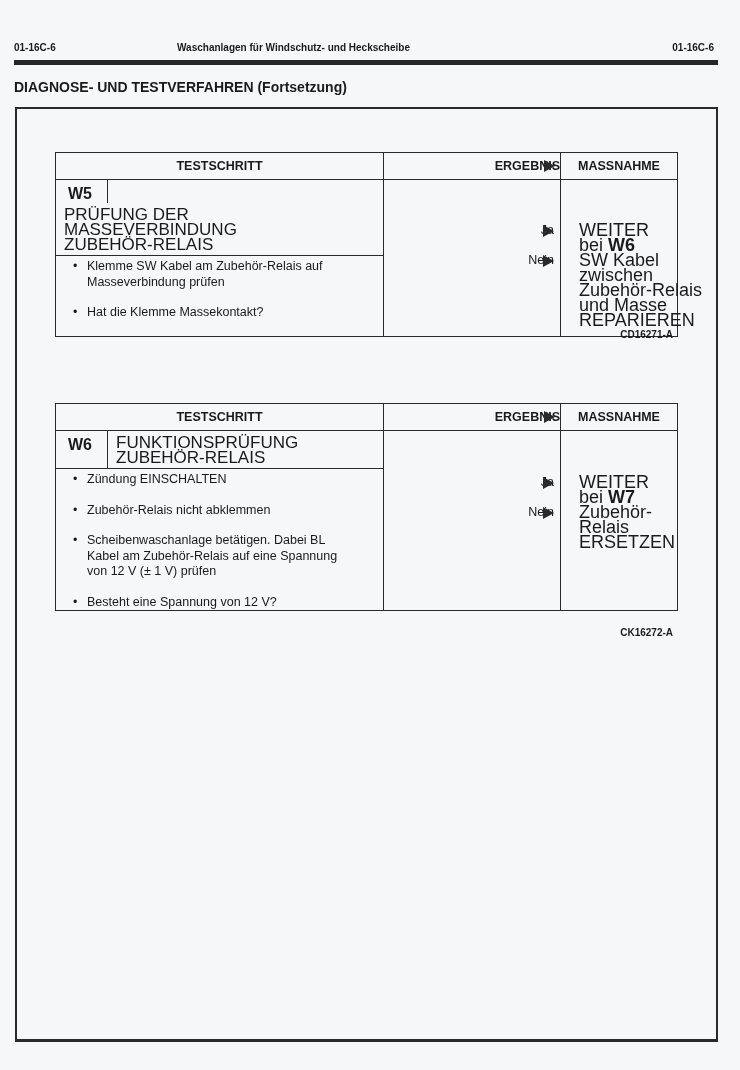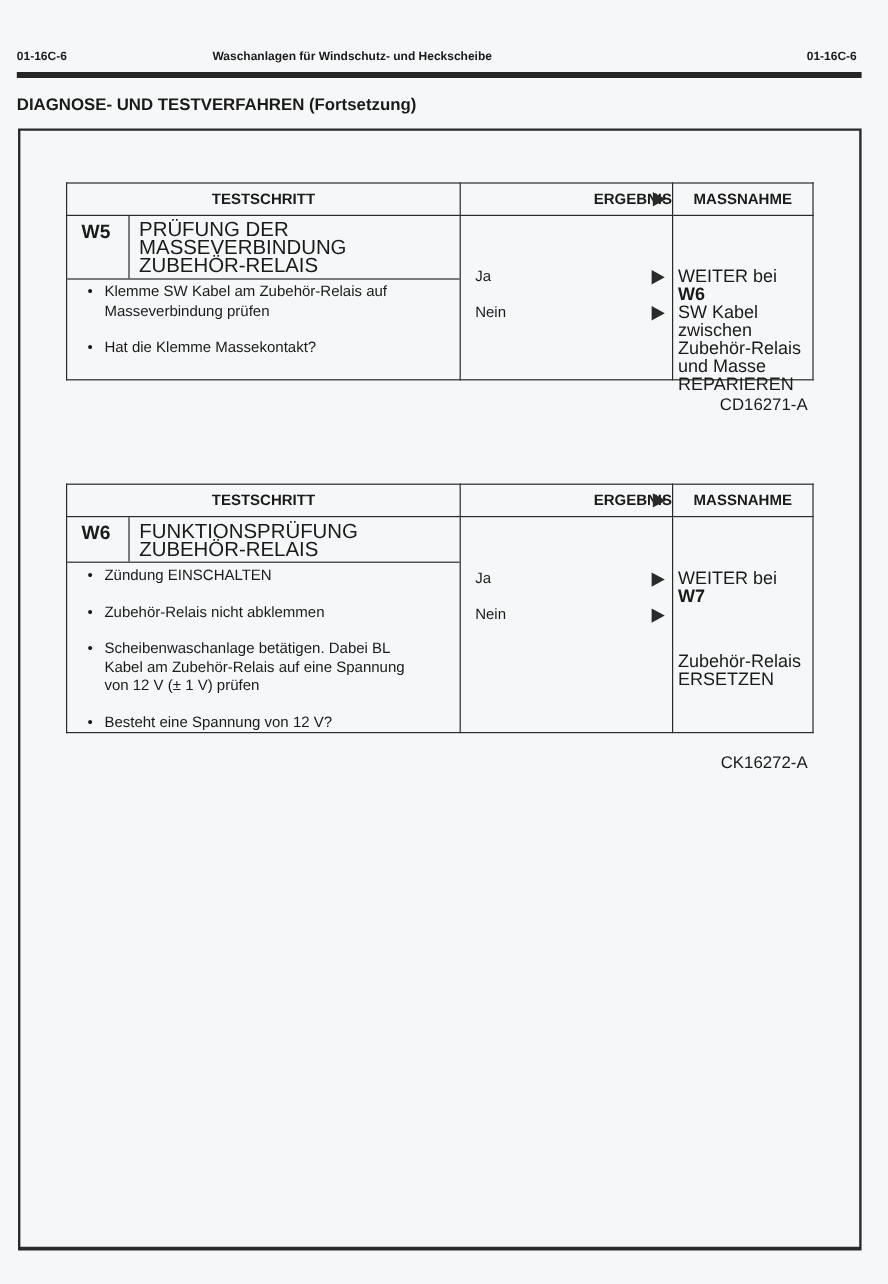--- a/index.html
+++ b/index.html
@@ -27,27 +27,27 @@
   .arrow { display:inline-block; width:0; height:0; border-top:6px solid transparent; border-bottom:6px solid transparent; border-left:11px solid #2a2a2a; }
 
   .step-head { display:flex; border-bottom:1.5px solid #2a2a2a; }
   .step-id { width:52px; border-right:1.5px solid #2a2a2a; font-weight:bold; font-size:16px; padding:5px 0 0 12px; box-sizing:border-box; }
   .step-title { padding:4px 8px 3px 8px; line-height:15px; font-size:17px; }
   .bullets { list-style:none; margin:0; padding:3px 6px 0 14px; line-height:15.5px; font-size:12.5px; }
   .bullets li { position:relative; padding-left:17px; margin-bottom:15px; }
   .bullets li::before { content:"•"; position:absolute; left:3px; top:0; }
 
   .erg-cell { position:relative; }
-  .erg-row { position:absolute; left:12px; right:6px; font-size:12.5px; }
+  .erg-row { position:absolute; left:12px; right:6px; font-size:12.5px;text-align:right; }
   .erg-row .arrow { position:absolute; right:0; top:2px; }
   .mass-cell { position:relative; }
-  .mass-row { position:absolute; left:4px; right:4px; font-size:15px; line-height:15px; }
+  .mass-row { position:absolute; left:18px; right:4px; font-size:18px; line-height:15px; }
   .bold { font-weight:bold; }
 
-  .fig-code { position:absolute; font-size:14px; font-weight:normal; right:67px; }
+  .fig-code { position:absolute; font-size:10px; font-weight:bold; right:67px; }
 </style>
 </head>
 <body>
 
 <div class="hdr hdr-left">01-16C-6</div>
 <div class="hdr hdr-center">Waschanlagen für Windschutz- und Heckscheibe</div>
 <div class="hdr hdr-right">01-16C-6</div>
 <div class="hdr-rule"></div>
 <div class="section-title">DIAGNOSE- UND TESTVERFAHREN (Fortsetzung)</div>
 <div class="frame"></div>
@@ -57,21 +57,21 @@
       <tr>
     <th class="th-test" style="width:326px;">TESTSCHRITT</th>
     <th class="th-erg" style="width:146px;">
       <span>ERGEBNIS</span>
       <span class="arrow"></span>
     </th>
     <th class="th-mass">MASSNAHME</th>
   </tr>
   <tr style="height:137px;">
     <td>
-      <div class="step-head" style="width:327px;">
+      <div class="step-head" style="width:327px;flex-direction:column;">
         <div class="step-id">W5</div>
         <div class="step-title" style="width:260px;">PRÜFUNG DER MASSEVERBINDUNG ZUBEHÖR-RELAIS</div>
       </div>
       <ul class="bullets">
         <li>Klemme SW Kabel am Zubehör-Relais auf Masseverbindung prüfen</li>
         <li>Hat die Klemme Massekontakt?</li>
       </ul>
     </td>
     <td class="erg-cell">
       <div class="erg-row" style="top:43px;">
@@ -128,20 +128,20 @@
       <div class="erg-row" style="top:74px;">
         <span>Nein</span>
         <span class="arrow"></span>
       </div>
     </td>
     <td class="mass-cell">
       <div class="mass-row" style="top:44px;">
         <span>WEITER bei</span>
         <span class="bold">W7</span>
       </div>
-      <div class="mass-row" style="top:74px; width:105px;margin-top:39px;">
+      <div class="mass-row" style="top:74px; width:105px;">
         <span>Zubehör-Relais ERSETZEN</span>
       </div>
     </td>
   </tr>
 </tbody>
   </table>
 <div class="fig-code" style="top:627px;margin-left:39px;">CK16272-A</div>
 
 </body></html>

